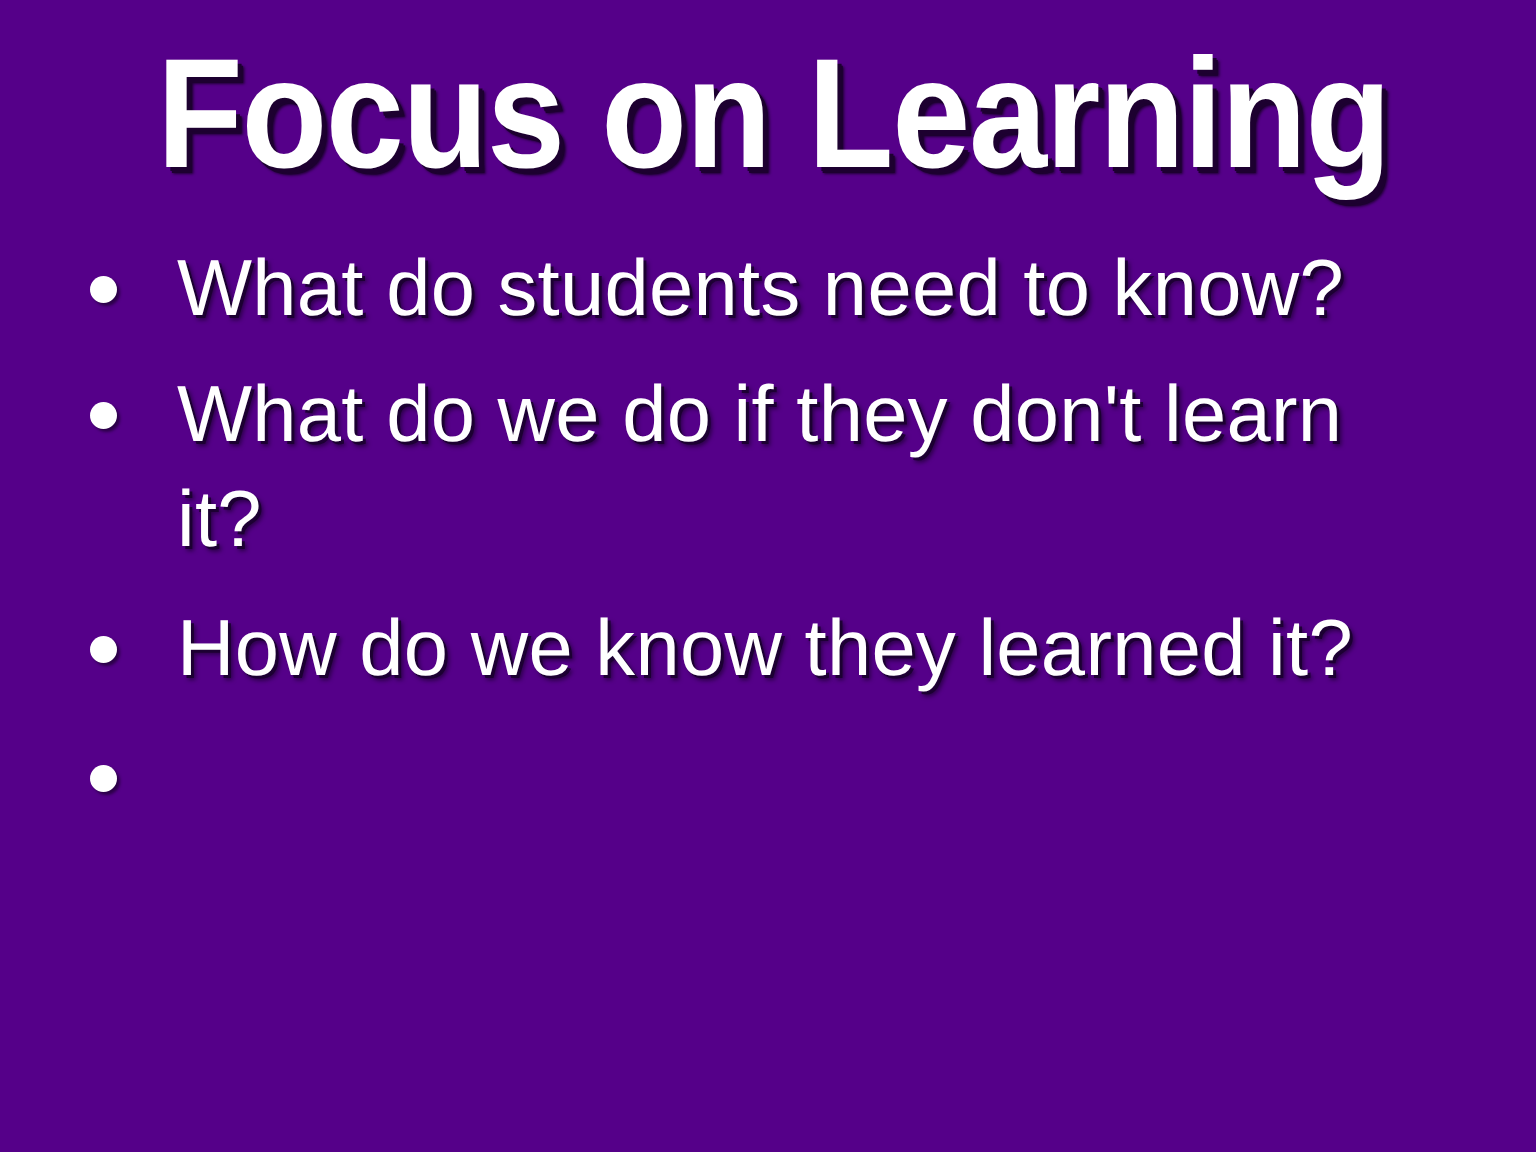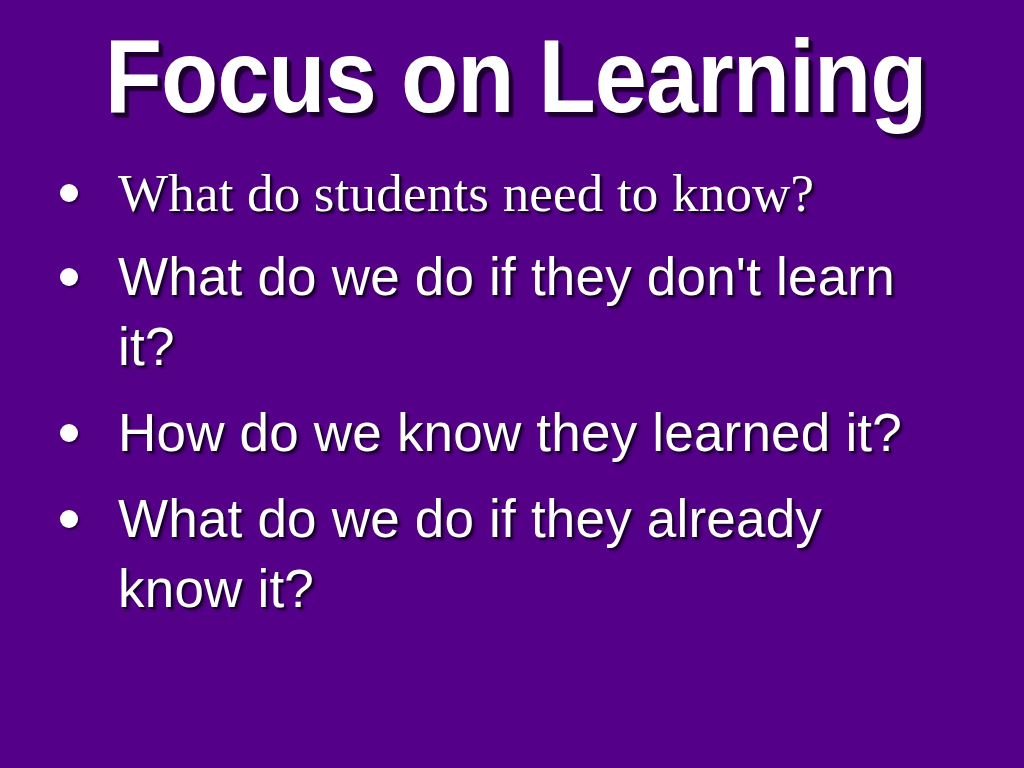--- a/index.html
+++ b/index.html
@@ -82,21 +82,20 @@
   }
 
   .bullet-row .btext {
     display: block;
     max-width: 790px;
   }
 
   
   #bullet-list .bullet-row:first-child {
     margin-bottom: 14px;
-    font-family: Liberation Serif, serif;
   }
 </style>
 </head>
 <body>
 
 <div id="slide">
 
   <div id="title-block">
     <span id="slide-title">Focus on Learning</span>
   </div>
@@ -113,18 +112,17 @@
       <span class="btext">What do we do if they don't learn it?</span>
     </div>
 
     <div class="bullet-row">
       <span class="marker"></span>
       <span class="btext">How do we know they learned it?</span>
     </div>
 
     <div class="bullet-row">
       <span class="marker"></span>
-      <span class="btext">What do we do if they already know it?</span>
     </div>
 
   </div>
 
 </div>
 
 </body></html>

